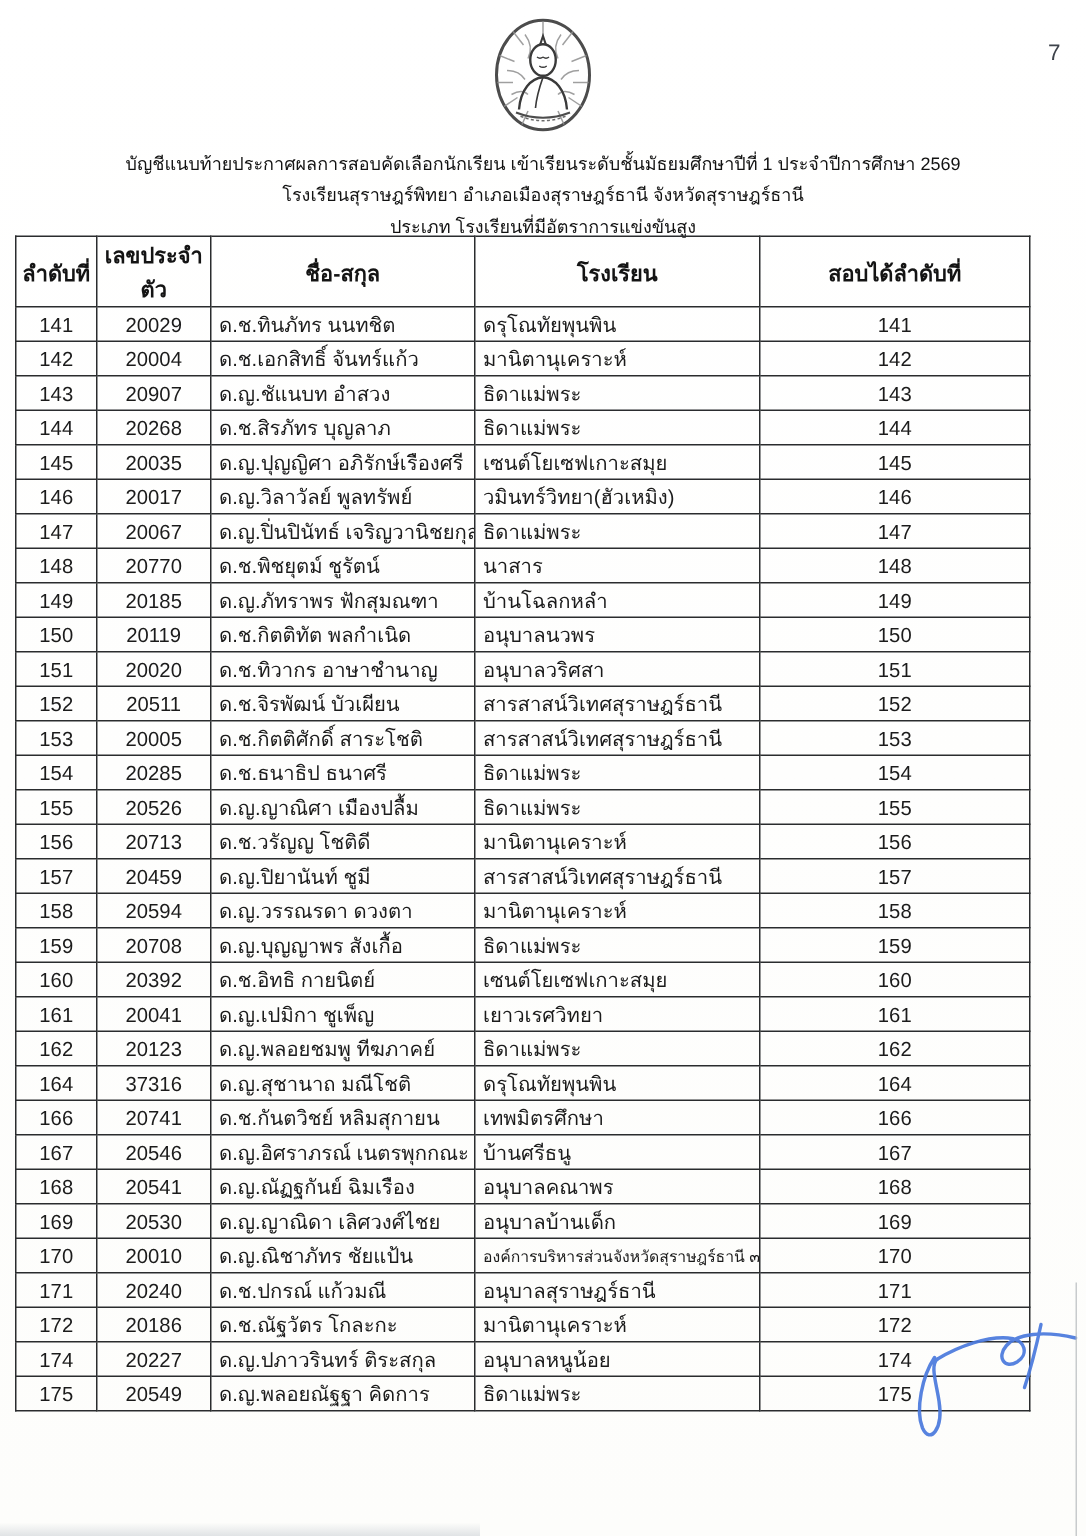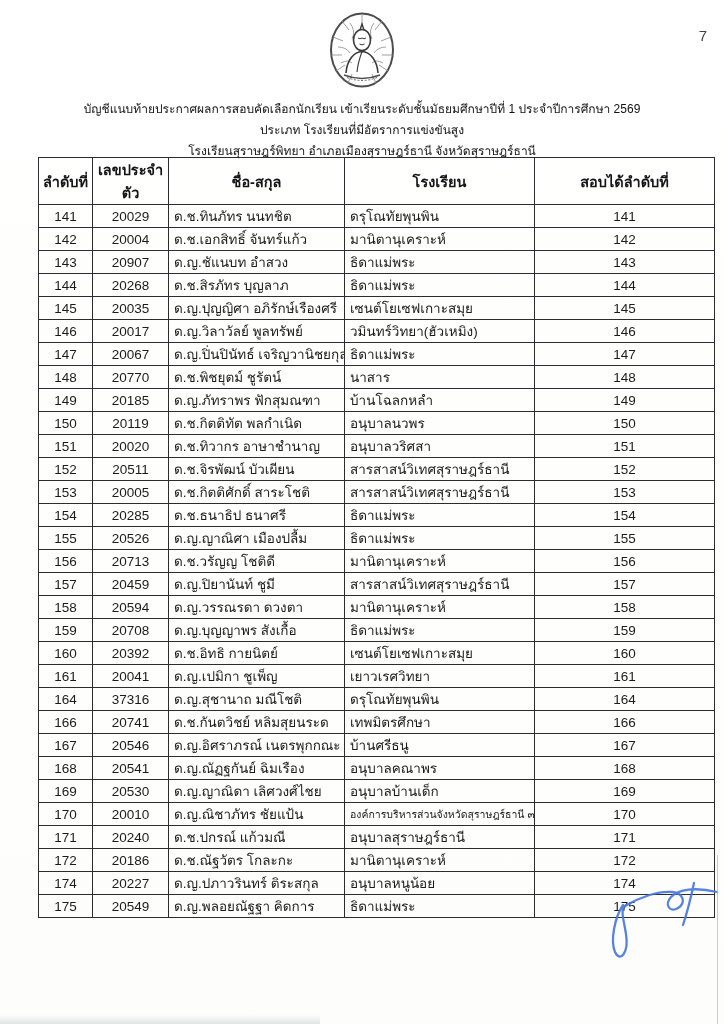--- a/index.html
+++ b/index.html
@@ -14,21 +14,21 @@
     position:absolute; top:27px; right:17px;
     font-size:15px; color:#3e434b;
   }
   .seal { position:absolute; top:11px; left:50%; transform:translateX(-50%); }
   .titles {
     position:absolute; top:99px; left:0; right:0;
     text-align:center; font-weight:400; font-size:12px; line-height:21px;
     color:#121212;
   }
   table.results {
-    position:absolute; top:157px; left:38px; width:676px;
+    position:absolute; top:157px; left:10px; width:676px;
     border-collapse:collapse; table-layout:fixed;padding-left:40px;
   }
   table.results th, table.results td { border:1px solid #2a2c2e; }
   table.results th {
     height:36px; font-size:14.5px; font-weight:700; padding:0 2px;
     text-align:center; vertical-align:middle; color:#141414;
   }
   table.results td {
     height:20.9px; font-size:13.5px; padding:0 2px 0 5px;
     white-space:nowrap; overflow:hidden; vertical-align:middle; color:#1b1b1b;
@@ -83,22 +83,22 @@
       <path d="M31.5,33 q2.5,1.8 5,0" fill="none" stroke="#3a3a3a" stroke-width="1"></path>
       <path d="M18,62 C19,49 26,41 34,40.5 C42,41 49,49 50,62" fill="none" stroke="#3a3a3a" stroke-width="1.6"></path>
       <path d="M34,40.5 C31,49 29.5,55 29,61" fill="none" stroke="#3a3a3a" stroke-width="1.1"></path>
       <path d="M16,64 Q34,71 52,64" fill="none" stroke="#4c4c4c" stroke-width="1.4"></path>
       <path d="M19,66.5 Q34,72.5 49,66.5" fill="none" stroke="#6a6a6a" stroke-width="1" stroke-dasharray="2,1.6"></path>
     </svg>
   </div>
 
   <div class="titles">
     <div>บัญชีแนบท้ายประกาศผลการสอบคัดเลือกนักเรียน เข้าเรียนระดับชั้นมัธยมศึกษาปีที่ 1 ประจำปีการศึกษา 2569</div>
+    <div>โรงเรียนสุราษฎร์พิทยา อำเภอเมืองสุราษฎร์ธานี  จังหวัดสุราษฎร์ธานี</div>
     <div>ประเภท โรงเรียนที่มีอัตราการแข่งขันสูง</div>
-    <div>โรงเรียนสุราษฎร์พิทยา อำเภอเมืองสุราษฎร์ธานี  จังหวัดสุราษฎร์ธานี</div>
   </div>
 
   <table class="results">
     <colgroup>
       <col class="col-no">
         <col class="col-id">
         <col class="col-name">
         <col class="col-school">
         <col class="col-rank">
     </colgroup>
@@ -253,30 +253,37 @@
           <td class="center">160</td>
         </tr>
         <tr>
           <td class="center">161</td>
           <td class="center">20041</td>
           <td>ด.ญ.เปมิกา ชูเพ็ญ</td>
           <td>เยาวเรศวิทยา</td>
           <td class="center">161</td>
         </tr>
         <tr>
+          <td class="center">162</td>
+          <td class="center">20123</td>
+          <td>ด.ญ.พลอยชมพู ทีฆภาคย์</td>
+          <td>ธิดาแม่พระ</td>
+          <td class="center">162</td>
+        </tr>
+        <tr>
           <td class="center">164</td>
           <td class="center">37316</td>
           <td>ด.ญ.สุชานาถ มณีโชติ</td>
           <td>ดรุโณทัยพุนพิน</td>
           <td class="center">164</td>
         </tr>
         <tr>
           <td class="center">166</td>
           <td class="center">20741</td>
-          <td>ด.ช.กันตวิชย์ หลิมสุยนระด</td>
+          <td>ด.ช.กันตวิชย์ หลิมสุกายน</td>
           <td>เทพมิตรศึกษา</td>
           <td class="center">166</td>
         </tr>
         <tr>
           <td class="center">167</td>
           <td class="center">20546</td>
           <td>ด.ญ.อิศราภรณ์ เนตรพุกกณะ</td>
           <td>บ้านศรีธนู</td>
           <td class="center">167</td>
         </tr>

